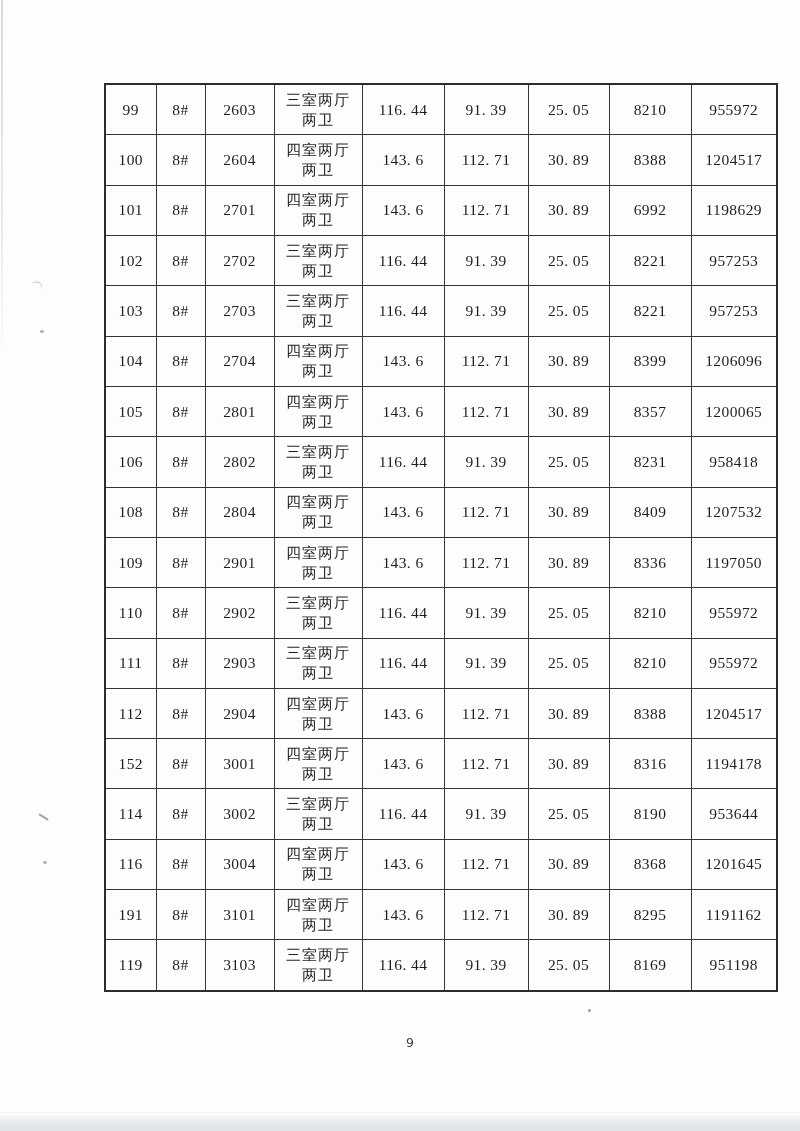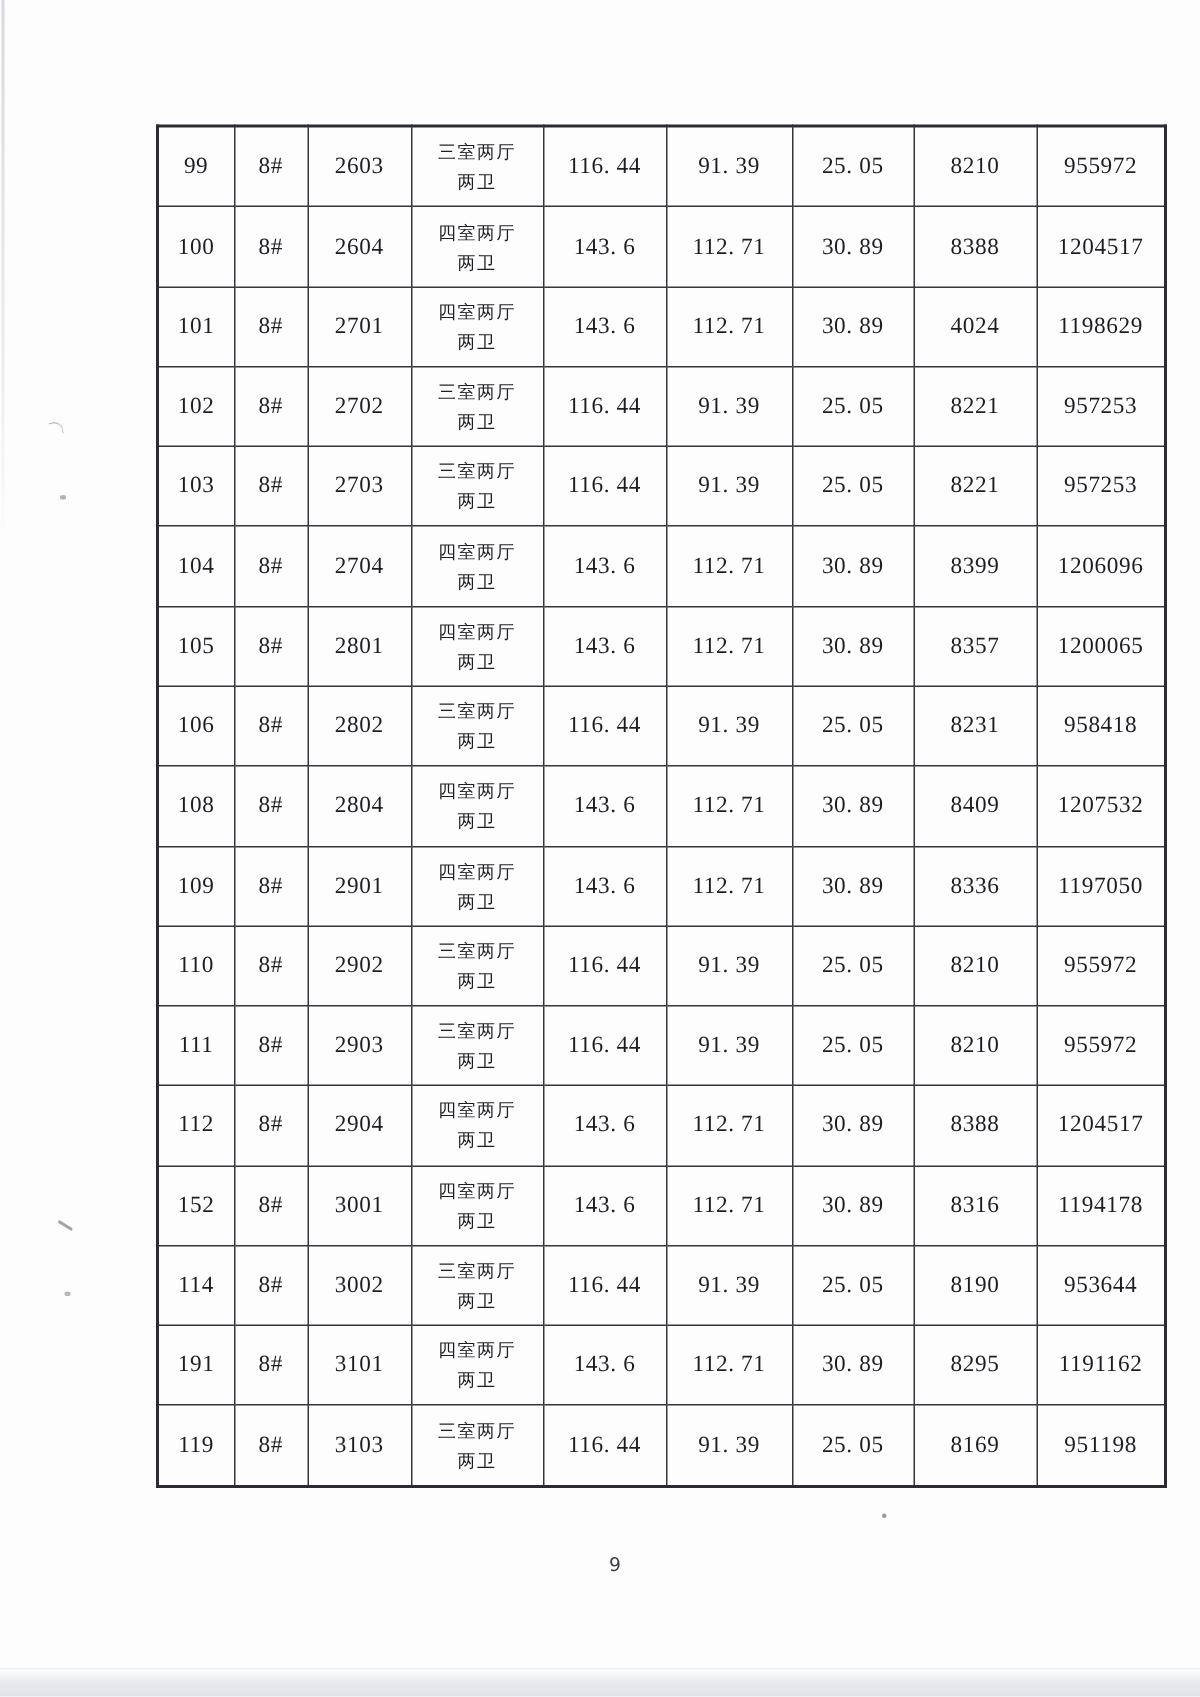--- a/index.html
+++ b/index.html
@@ -47,21 +47,21 @@
   table.grid td {
     border: 1.5px solid #35363c;
     text-align: center;
     vertical-align: middle;
     padding: 0;
     font-size: 15.5px;
     letter-spacing: 0.4px;
     color: #1d1e22;
   }
   table.grid td.layout {
-    font-size: 12px;
+    font-size: 15px;
     line-height: 20px;
     letter-spacing: 1px;
     white-space: pre-line;
   }
   .page-number {
     position: absolute;
     left: 406px;
     top: 1035px;
     font-family: "DejaVu Sans", "Liberation Sans", sans-serif;
     font-size: 12.5px;
@@ -154,21 +154,21 @@
         </tr>
         <tr>
           <td>101</td>
           <td>8#</td>
           <td>2701</td>
           <td class="layout">四室两厅
 两卫</td>
           <td>143. 6</td>
           <td>112. 71</td>
           <td>30. 89</td>
-          <td>4024</td>
+          <td>6992</td>
           <td>1198629</td>
         </tr>
         <tr>
           <td>102</td>
           <td>8#</td>
           <td>2702</td>
           <td class="layout">三室两厅
 两卫</td>
           <td>116. 44</td>
           <td>91. 39</td>
@@ -300,20 +300,32 @@
           <td>114</td>
           <td>8#</td>
           <td>3002</td>
           <td class="layout">三室两厅
 两卫</td>
           <td>116. 44</td>
           <td>91. 39</td>
           <td>25. 05</td>
           <td>8190</td>
           <td>953644</td>
+        </tr>
+        <tr>
+          <td>116</td>
+          <td>8#</td>
+          <td>3004</td>
+          <td class="layout">四室两厅
+两卫</td>
+          <td>143. 6</td>
+          <td>112. 71</td>
+          <td>30. 89</td>
+          <td>8368</td>
+          <td>1201645</td>
         </tr>
         <tr>
           <td>191</td>
           <td>8#</td>
           <td>3101</td>
           <td class="layout">四室两厅
 两卫</td>
           <td>143. 6</td>
           <td>112. 71</td>
           <td>30. 89</td>

